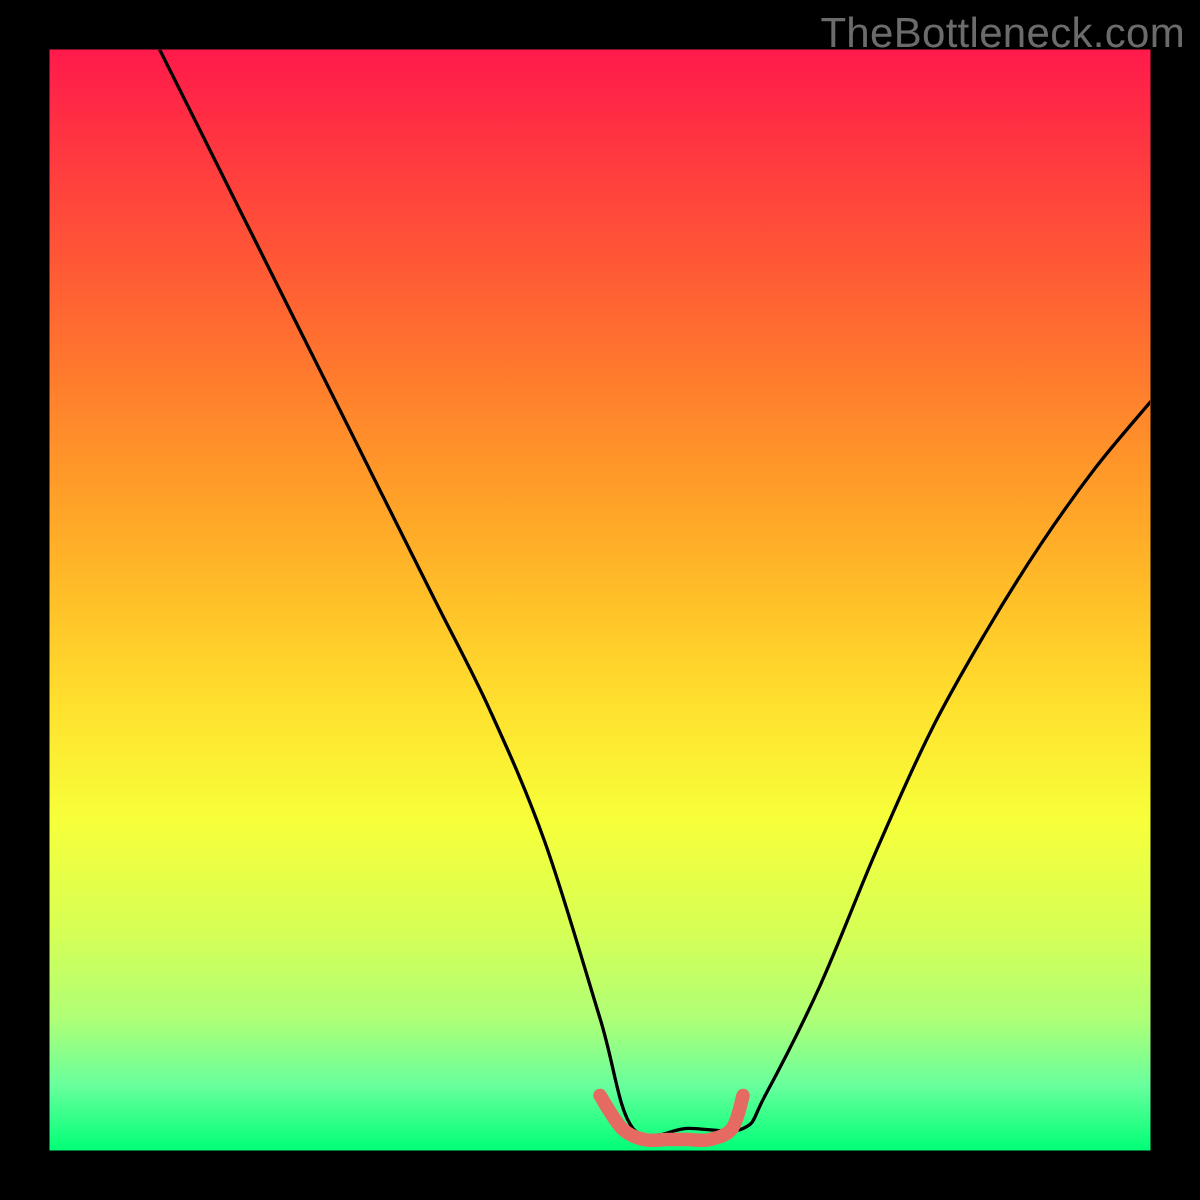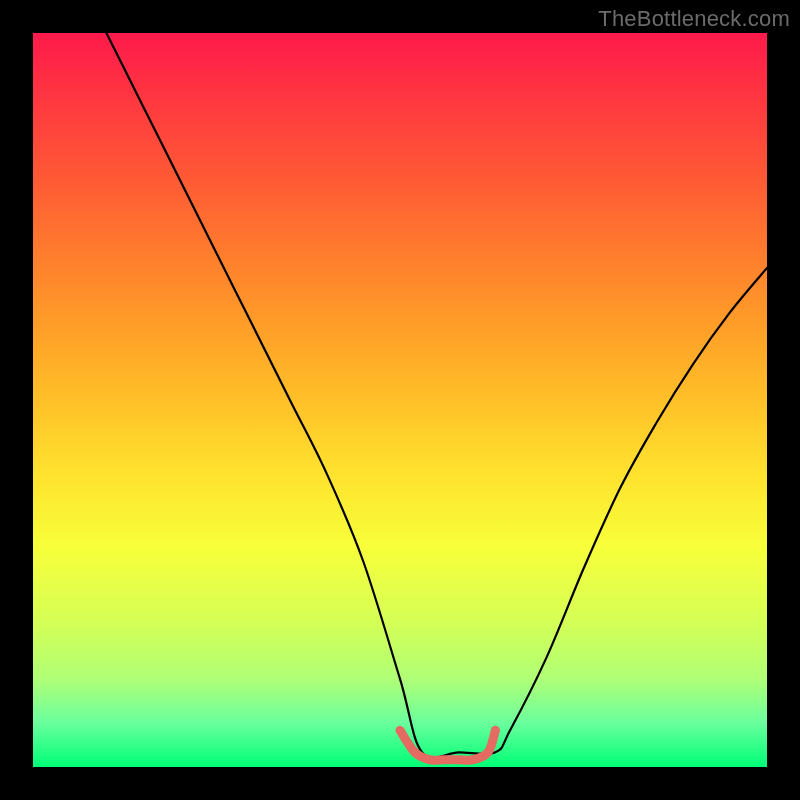--- a/index.html
+++ b/index.html
@@ -37,21 +37,21 @@
       #6aff9d 94%,
       #00ff76 100%
     );
     overflow: hidden;
   }
   .watermark {
     position: absolute;
     top: 6px;
     right: 10px;
     color: #6b6b6b;
-    font-size: 22px;
+    font-size: 28px;
     letter-spacing: 0.2px;
     font-weight: 500;
   }
   svg.curve {
     position: absolute;
     inset: 0;
     width: 734px;
     height: 734px;
   }
   .black-line {

